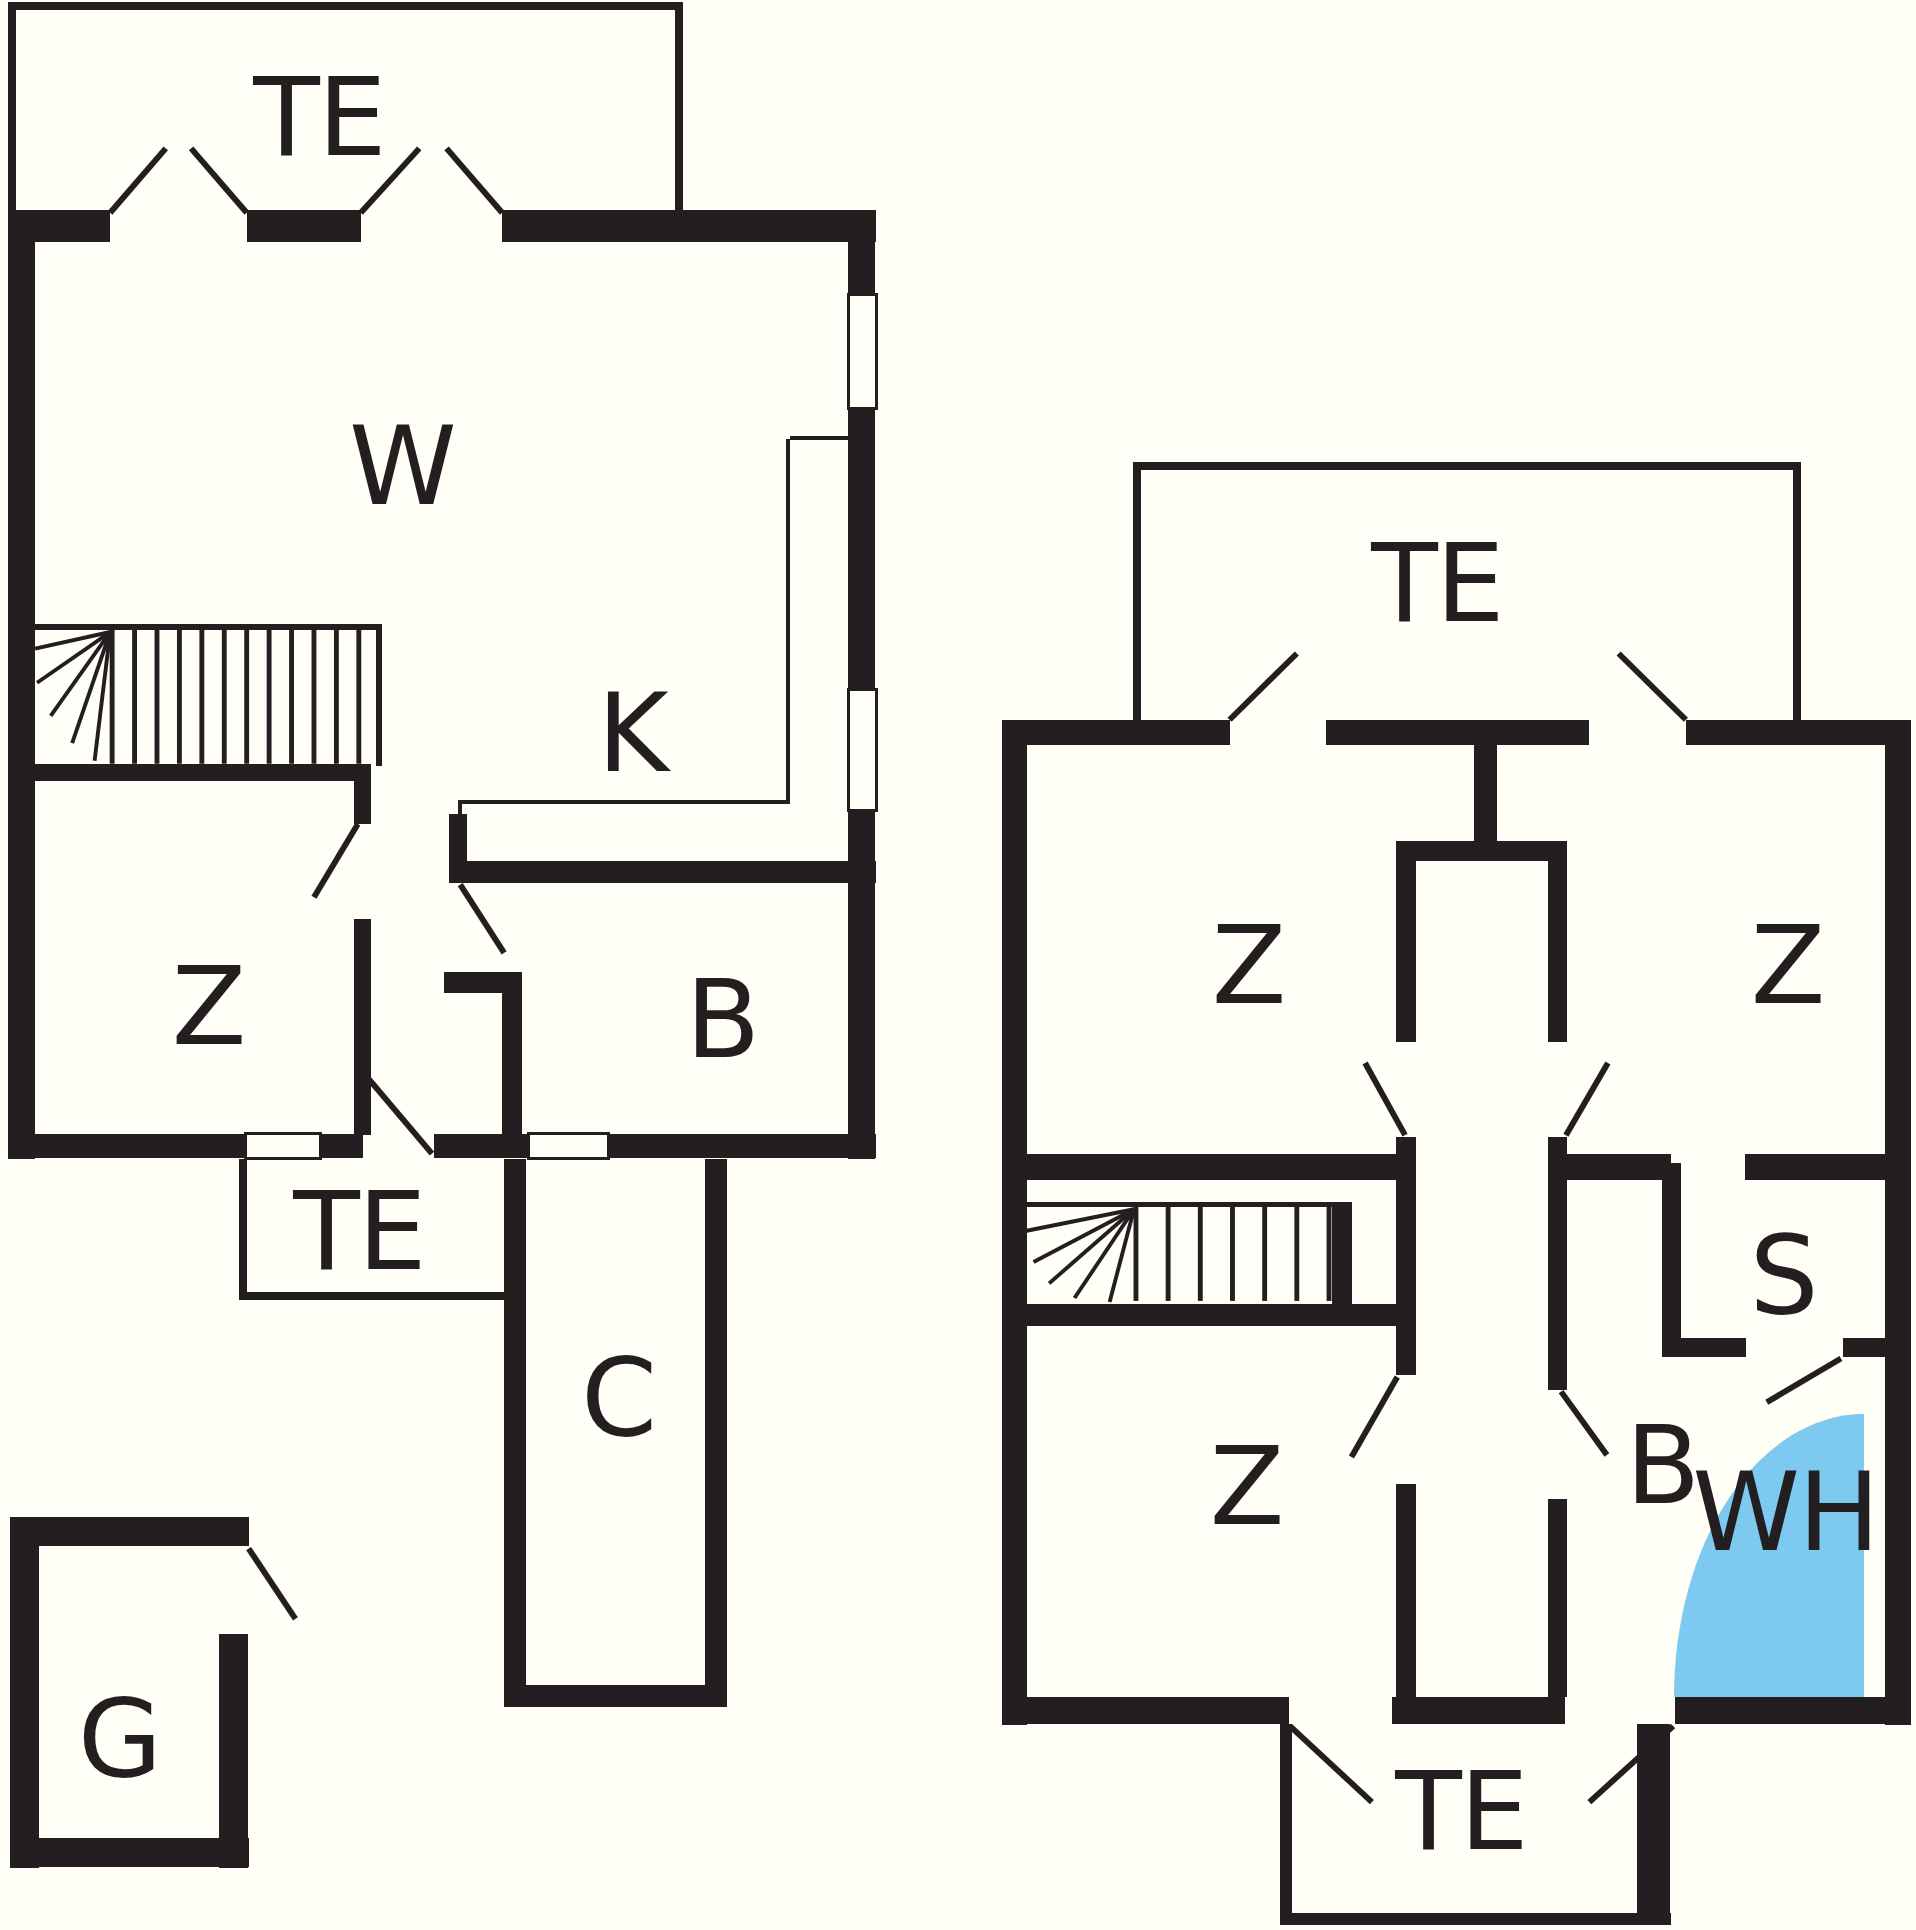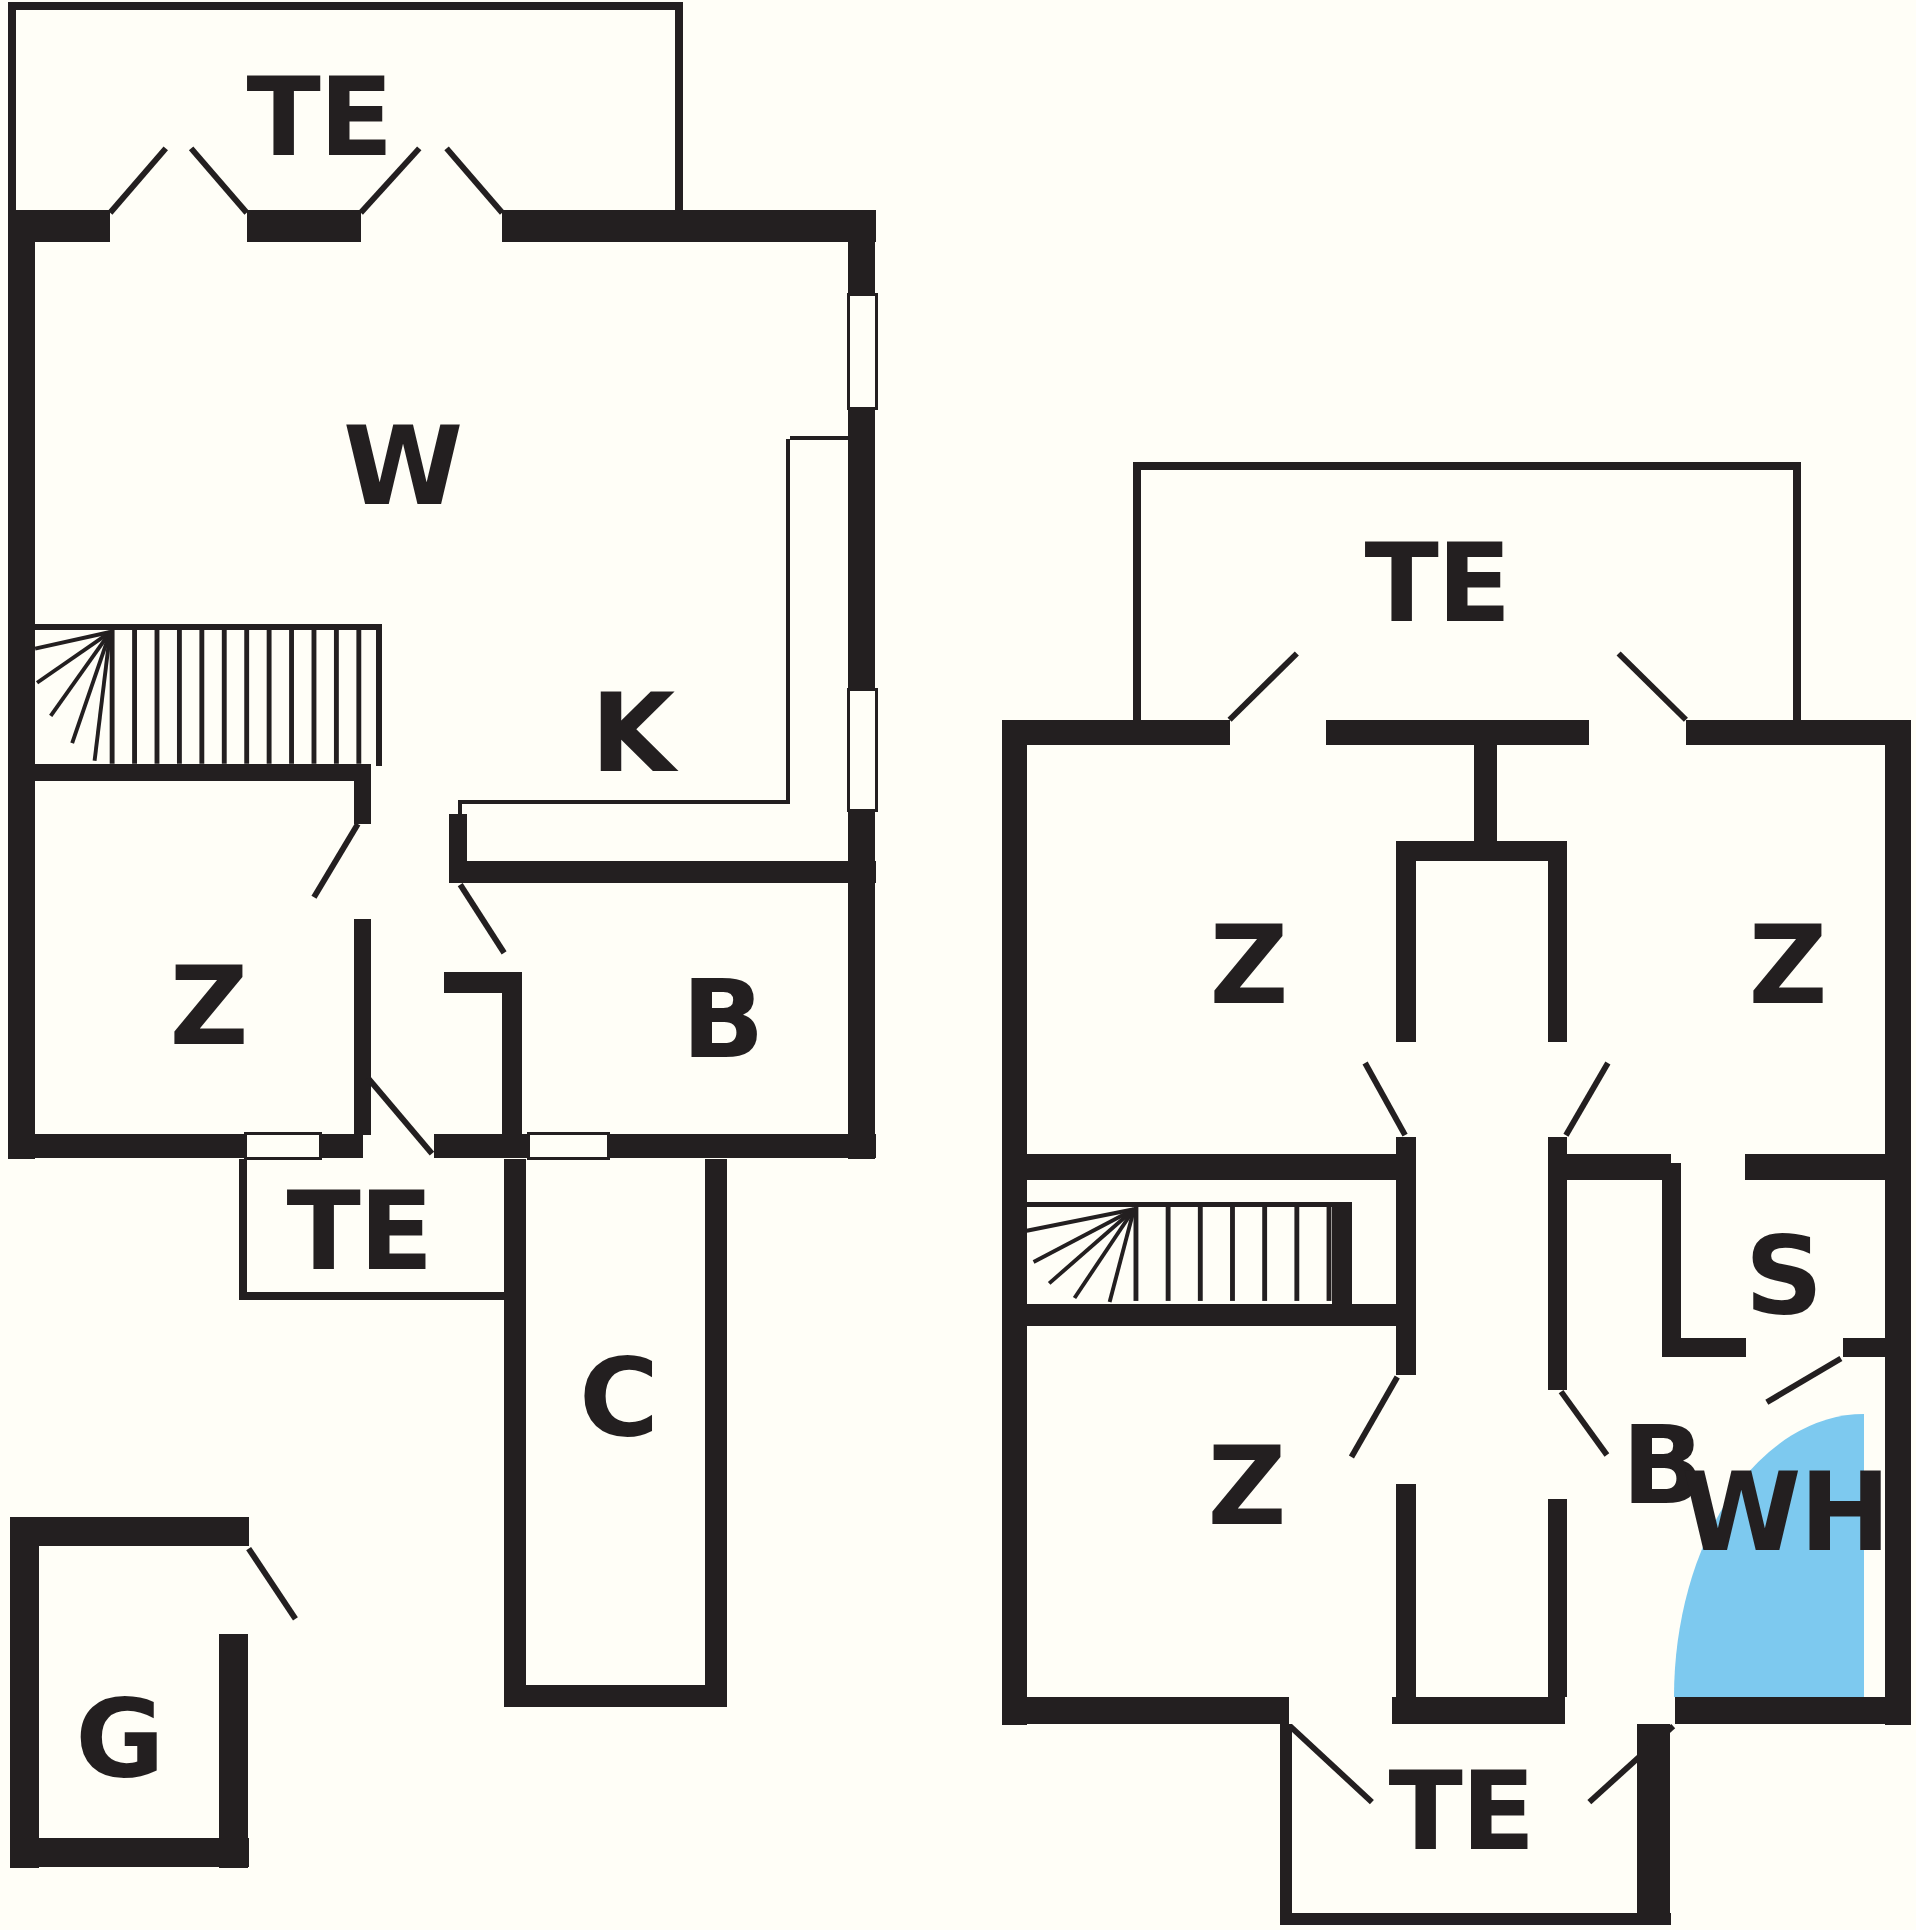--- a/index.html
+++ b/index.html
@@ -11,21 +11,21 @@
   #canvas{
     position:relative;width:1916px;height:1931px;
     background:var(--background);overflow:hidden;
     font-family:"DejaVu Sans","Liberation Sans",sans-serif;
   }
   .wall{position:absolute;background:var(--ink);}
   .thin{position:absolute;background:var(--ink);}
   .win{position:absolute;background:var(--background);border:3.9px solid var(--ink);box-sizing:border-box;}
   .label{
     position:absolute;transform:translate(-50%,-50%);
-    font-size:109px;font-weight:700;color:var(--ink);
+    font-size:109px;font-weight:400;color:var(--ink);
     letter-spacing:-2px;line-height:1;white-space:nowrap;
   }
   .quarter{
     position:absolute;background:var(--whirlpool-blue);
     border-top-left-radius:100% 100%;
   }
   svg.overlay{position:absolute;left:0;top:0;width:1916px;height:1931px;}
   svg.overlay line{stroke:var(--ink);}
   line.swing{stroke-width:6;}
   line.tread{stroke-width:5;}

